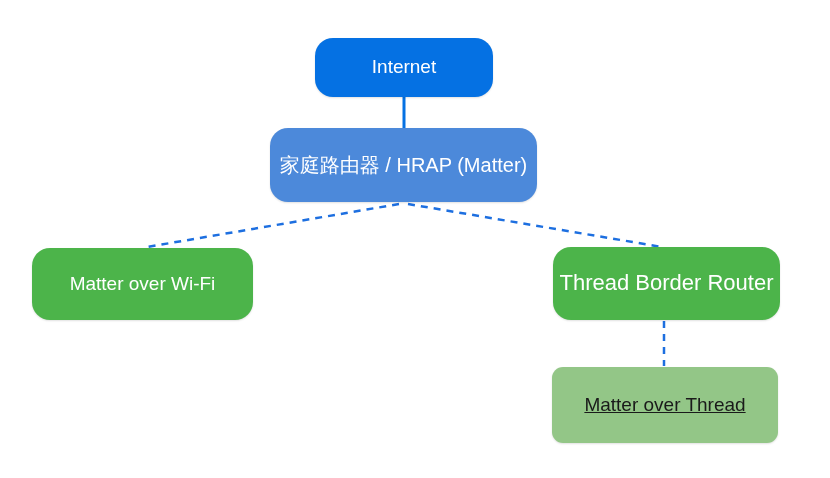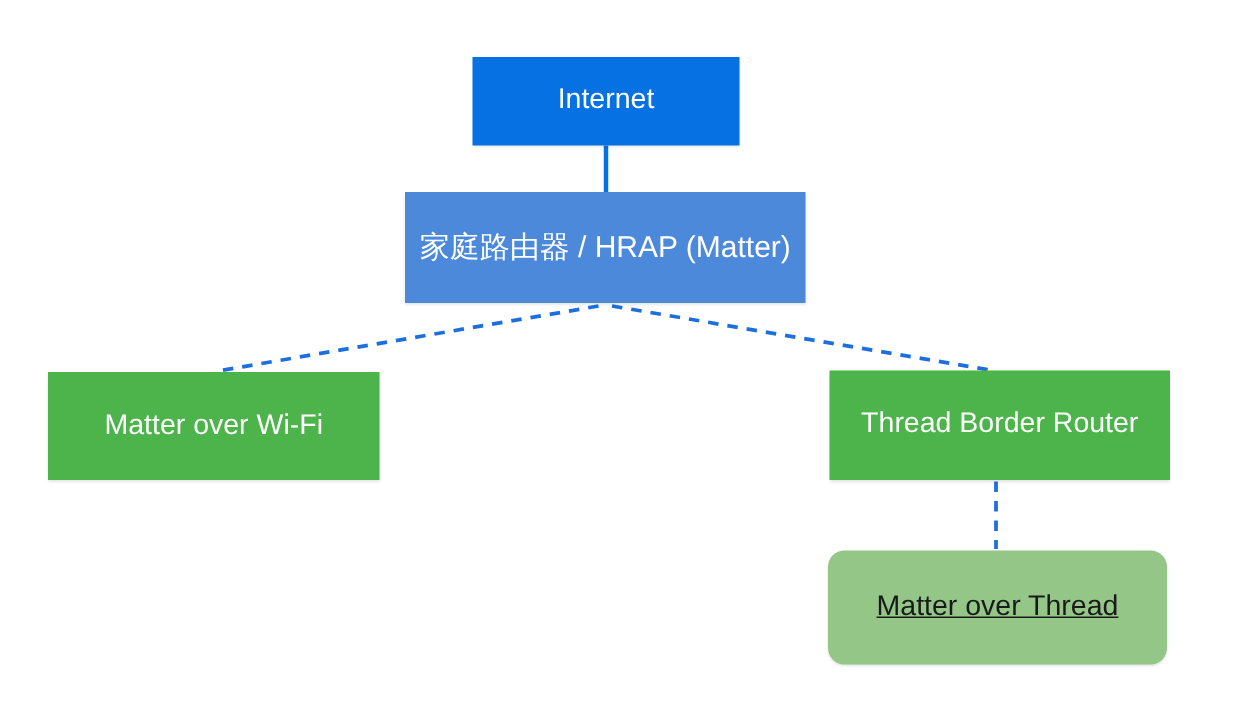--- a/index.html
+++ b/index.html
@@ -22,30 +22,30 @@
     width: 830px;
     height: 478px;
     pointer-events: none;
   }
   .node {
     position: absolute;
     display: flex;
     align-items: center;
     justify-content: center;
     text-align: center;
-    border-radius: 0;
+    border-radius: 18px;
     box-shadow: 0 1px 2px rgba(0,0,0,0.12);
     box-sizing: border-box;
     line-height: 1.2;
     white-space: nowrap;
   }
   .node-internet            { left: 315px; top: 38px;  width: 178px; height: 59px; font-size: 19px; }
   .node-home-router         { left: 270px; top: 128px; width: 267px; height: 74px; font-size: 20px; }
   .node-matter-wifi         { left: 32px;  top: 248px; width: 221px; height: 72px; font-size: 19px; }
-  .node-thread-border-router{ left: 553px; top: 247px; width: 227px; height: 73px; font-size: 19px; }
+  .node-thread-border-router{ left: 553px; top: 247px; width: 227px; height: 73px; font-size: 22px; }
   .node-matter-thread       { left: 552px; top: 367px; width: 226px; height: 76px; font-size: 19px; border-radius: 11px; }
 </style>
 </head>
 <body>
 
 <div class="canvas">
 
   <svg class="edges" viewBox="0 0 830 478" xmlns="http://www.w3.org/2000/svg">
     <line x1="404" y1="97" x2="404" y2="128" stroke-width="3" stroke="#0571e3"></line>
     <line x1="399" y1="204" x2="147" y2="247" stroke-width="2.5" stroke-dasharray="7 6" stroke="#1d6fe0"></line>

